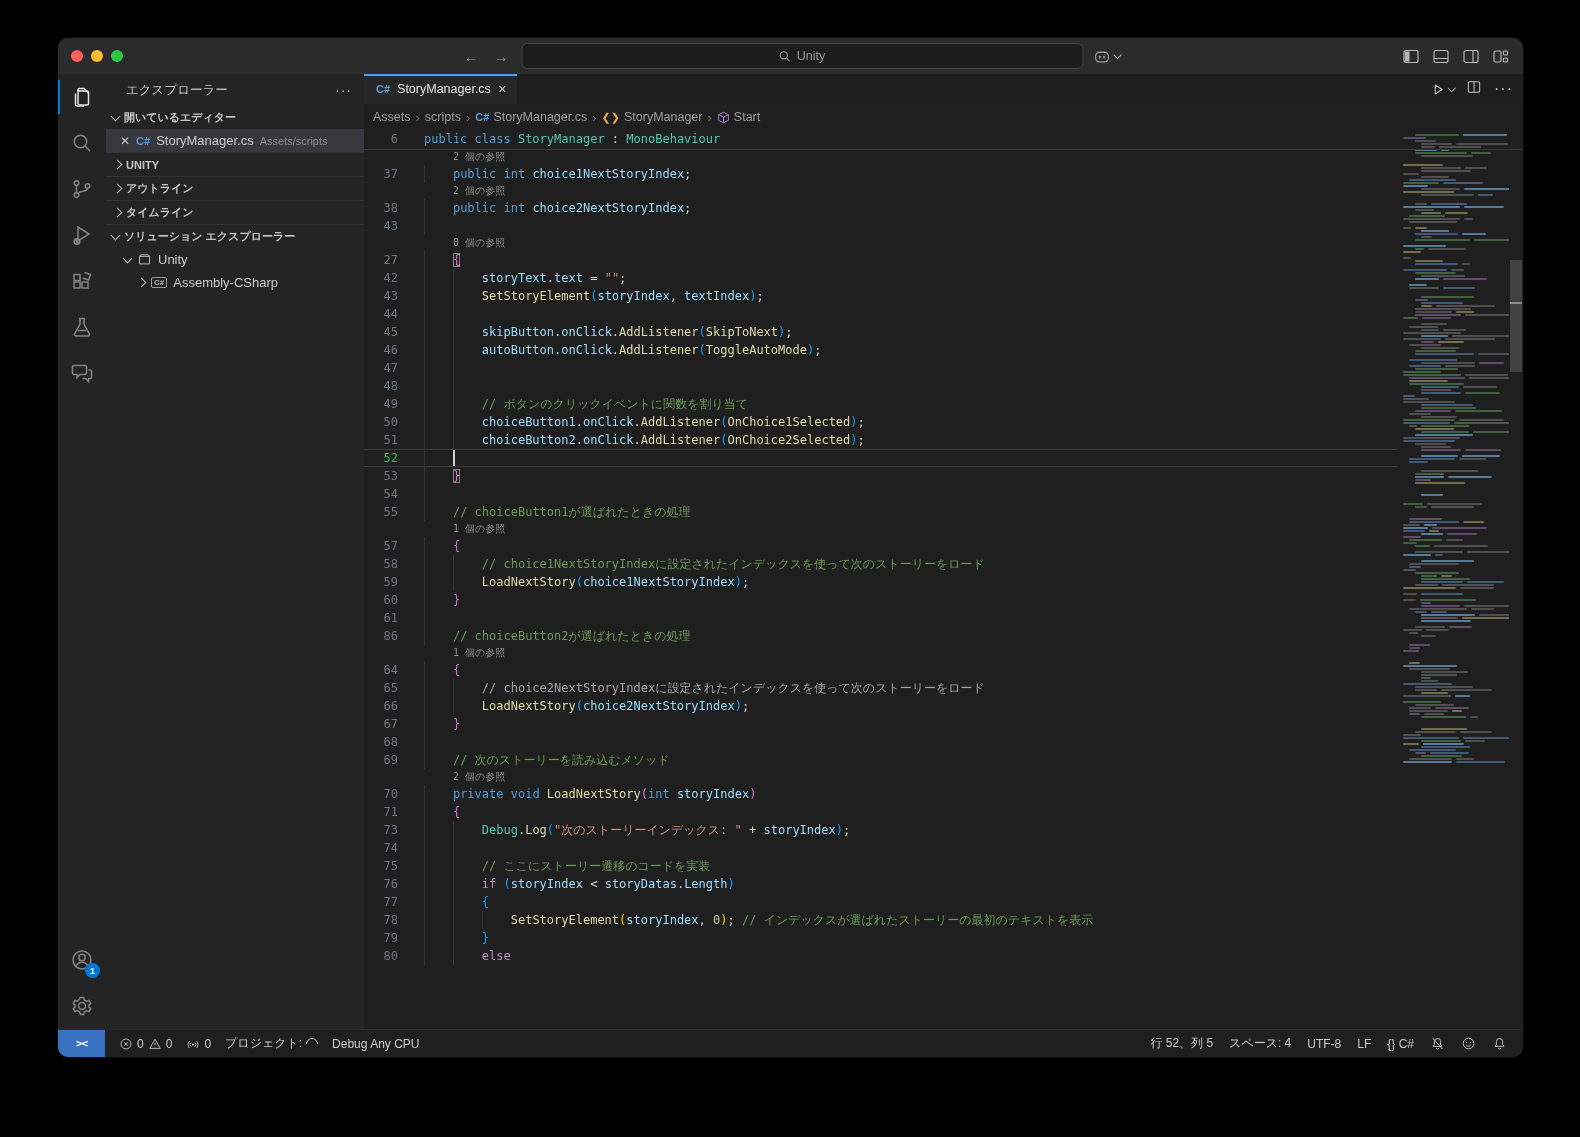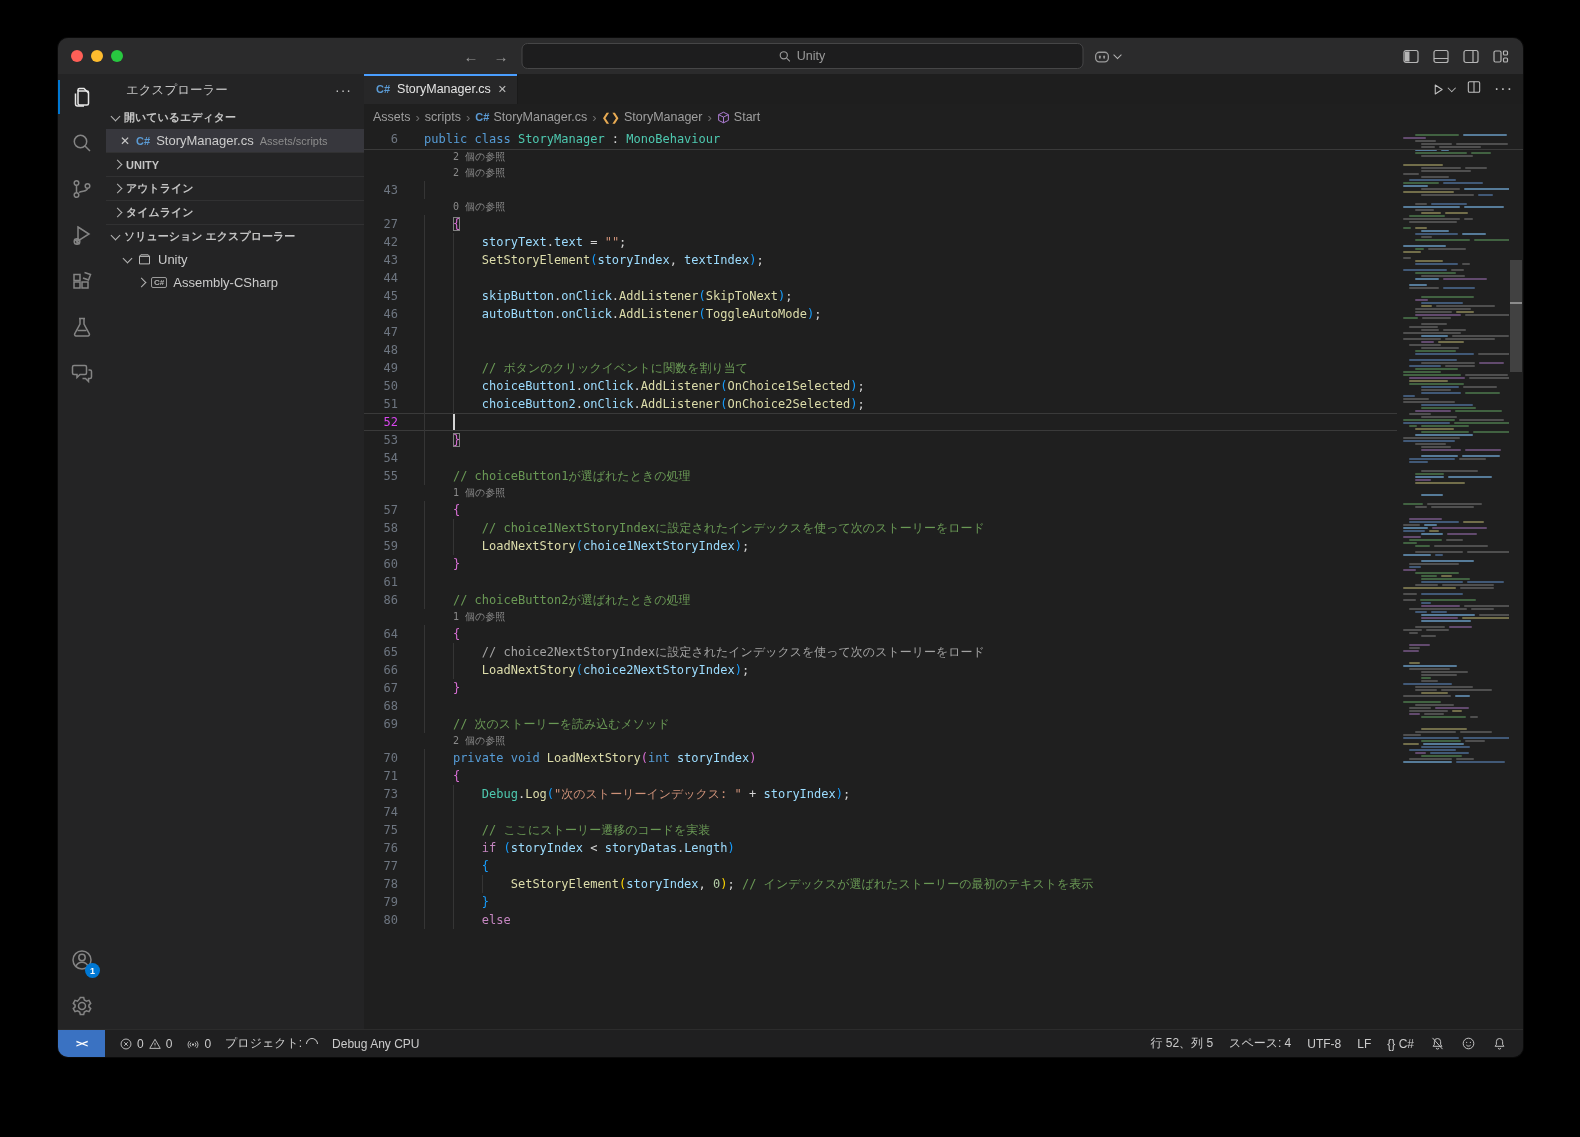--- a/index.html
+++ b/index.html
@@ -55,21 +55,21 @@
   #breadcrumbs{height:26px;display:flex;align-items:center;padding-left:9px;font-size:12.5px;color:#9f9f9f;gap:3px;flex:0 0 auto;}
   .bc-sep{color:#6e6e6e;font-size:13px;margin:0 2px;}
   .bc-item{display:flex;align-items:center;gap:4px;}
   #editor-body{flex:1 1 auto;position:relative;display:flex;min-height:0;}
   #sticky-border{position:absolute;left:0;right:0;top:19px;height:1px;background:#3a3a3a;z-index:5;}
   #code-colwrap{flex:1 1 auto;display:flex;flex-direction:column;min-width:0;}
   .code-line,.sticky-line{display:flex;height:18px;line-height:18px;font-family:"DejaVu Sans Mono","Liberation Mono",monospace;font-size:12px;white-space:pre;position:relative;}
   .sticky-line{flex:0 0 auto;height:19px;line-height:19px;background:#1f1f1f;z-index:6;position:relative;}
   #code-scroll{flex:1 1 auto;overflow:hidden;position:relative;}
   .gutter{width:34px;flex:0 0 auto;text-align:right;color:#6e7681;user-select:none;}
-  .gutter.cur{color:#d946ef;}
+  .gutter.cur{color:#22c55e;}
   .line-content{margin-left:26px;position:relative;flex:1;}
   .codelens{height:16px;line-height:16px;font-size:10px;color:#8a8a8a;font-family:"DejaVu Sans Mono","Liberation Mono",monospace;white-space:pre;}
   .iguide{position:absolute;top:0;bottom:0;width:1px;background:#353535;}
   .cur-line{box-shadow:inset 0 1px 0 0 #3a3a3a, inset 0 -1px 0 0 #3a3a3a;}
   .tok-box{outline:1px solid #818181;outline-offset:-1px;}
   .cursor-bar{position:absolute;width:1.6px;top:1px;bottom:1px;background:#d4d4d4;}
   
   #minimap{width:112px;flex:0 0 auto;position:relative;overflow:hidden;}
   .mm-bar{position:absolute;height:2px;border-radius:1px;}
   #scrollbar{width:14px;flex:0 0 auto;position:relative;}
@@ -314,21 +314,23 @@
           </span>
         </div>
       <div id="editor-body">
         <div id="sticky-border"></div>
         <div id="code-colwrap">
           <div id="sticky-row">
               <div class="sticky-line"><div class="gutter">6</div><div class="line-content"><span style="color: rgb(86, 156, 214);">public class </span><span style="color: rgb(78, 201, 176);">StoryManager</span><span style="color: rgb(212, 212, 212);"> : </span><span style="color: rgb(78, 201, 176);">MonoBehaviour</span></div></div>
             </div>
           <div id="code-scroll">
               <div class="codelens" style="padding-left: 88.92px;">2 個の参照</div>
+              <div class="code-line"><div class="gutter">37</div><div class="line-content"><div class="iguide" style="left: 0px;"></div><span>    </span><span style="color: rgb(86, 156, 214);">public int </span><span style="color: rgb(156, 220, 254);">choice1NextStoryIndex</span><span style="color: rgb(212, 212, 212);">;</span></div></div>
               <div class="codelens" style="padding-left: 88.92px;">2 個の参照</div>
+              <div class="code-line"><div class="gutter">38</div><div class="line-content"><div class="iguide" style="left: 0px;"></div><span>    </span><span style="color: rgb(86, 156, 214);">public int </span><span style="color: rgb(156, 220, 254);">choice2NextStoryIndex</span><span style="color: rgb(212, 212, 212);">;</span></div></div>
               <div class="code-line"><div class="gutter">43</div><div class="line-content"><div class="iguide" style="left: 0px;"></div></div></div>
               <div class="codelens" style="padding-left: 88.92px;">0 個の参照</div>
               <div class="code-line"><div class="gutter">27</div><div class="line-content"><div class="iguide" style="left: 0px;"></div><span>    </span><span class="tok-box" style="color: rgb(218, 112, 214);">{</span></div></div>
               <div class="code-line"><div class="gutter">42</div><div class="line-content"><div class="iguide" style="left: 0px;"></div><div class="iguide" style="left: 28.92px;"></div><span>        </span><span style="color: rgb(156, 220, 254);">storyText</span><span style="color: rgb(212, 212, 212);">.</span><span style="color: rgb(156, 220, 254);">text</span><span style="color: rgb(212, 212, 212);"> = </span><span style="color: rgb(206, 145, 120);">""</span><span style="color: rgb(212, 212, 212);">;</span></div></div>
               <div class="code-line"><div class="gutter">43</div><div class="line-content"><div class="iguide" style="left: 0px;"></div><div class="iguide" style="left: 28.92px;"></div><span>        </span><span style="color: rgb(220, 220, 170);">SetStoryElement</span><span style="color: rgb(23, 159, 255);">(</span><span style="color: rgb(156, 220, 254);">storyIndex</span><span style="color: rgb(212, 212, 212);">, </span><span style="color: rgb(156, 220, 254);">textIndex</span><span style="color: rgb(23, 159, 255);">)</span><span style="color: rgb(212, 212, 212);">;</span></div></div>
               <div class="code-line"><div class="gutter">44</div><div class="line-content"><div class="iguide" style="left: 0px;"></div><div class="iguide" style="left: 28.92px;"></div></div></div>
               <div class="code-line"><div class="gutter">45</div><div class="line-content"><div class="iguide" style="left: 0px;"></div><div class="iguide" style="left: 28.92px;"></div><span>        </span><span style="color: rgb(156, 220, 254);">skipButton</span><span style="color: rgb(212, 212, 212);">.</span><span style="color: rgb(156, 220, 254);">onClick</span><span style="color: rgb(212, 212, 212);">.</span><span style="color: rgb(220, 220, 170);">AddListener</span><span style="color: rgb(23, 159, 255);">(</span><span style="color: rgb(220, 220, 170);">SkipToNext</span><span style="color: rgb(23, 159, 255);">)</span><span style="color: rgb(212, 212, 212);">;</span></div></div>
               <div class="code-line"><div class="gutter">46</div><div class="line-content"><div class="iguide" style="left: 0px;"></div><div class="iguide" style="left: 28.92px;"></div><span>        </span><span style="color: rgb(156, 220, 254);">autoButton</span><span style="color: rgb(212, 212, 212);">.</span><span style="color: rgb(156, 220, 254);">onClick</span><span style="color: rgb(212, 212, 212);">.</span><span style="color: rgb(220, 220, 170);">AddListener</span><span style="color: rgb(23, 159, 255);">(</span><span style="color: rgb(220, 220, 170);">ToggleAutoMode</span><span style="color: rgb(23, 159, 255);">)</span><span style="color: rgb(212, 212, 212);">;</span></div></div>
               <div class="code-line"><div class="gutter">47</div><div class="line-content"><div class="iguide" style="left: 0px;"></div><div class="iguide" style="left: 28.92px;"></div></div></div>
               <div class="code-line"><div class="gutter">48</div><div class="line-content"><div class="iguide" style="left: 0px;"></div><div class="iguide" style="left: 28.92px;"></div></div></div>

